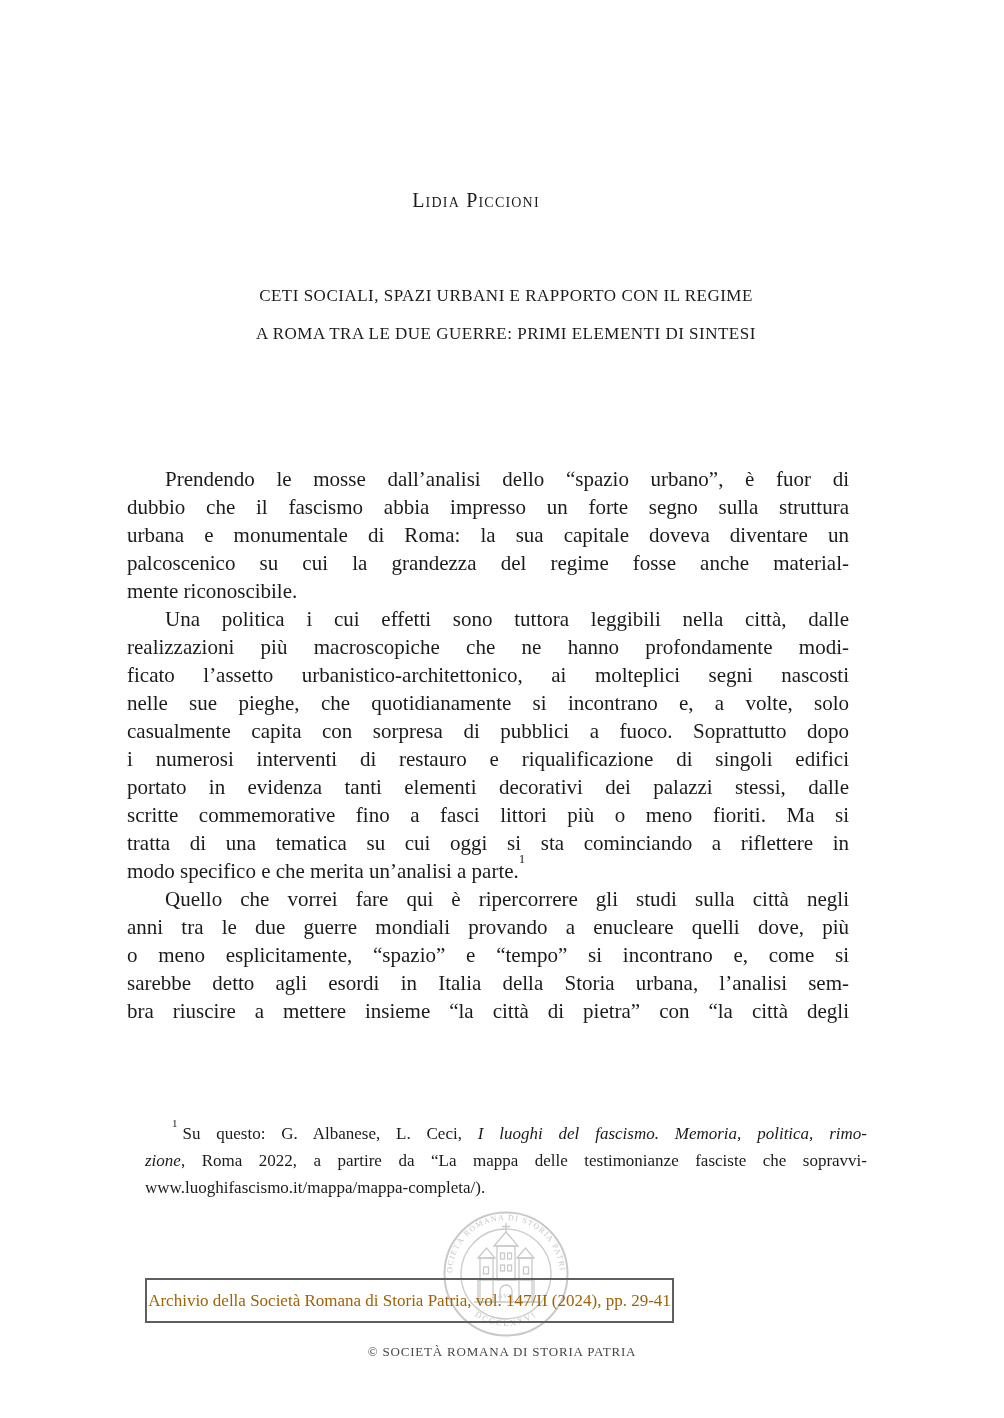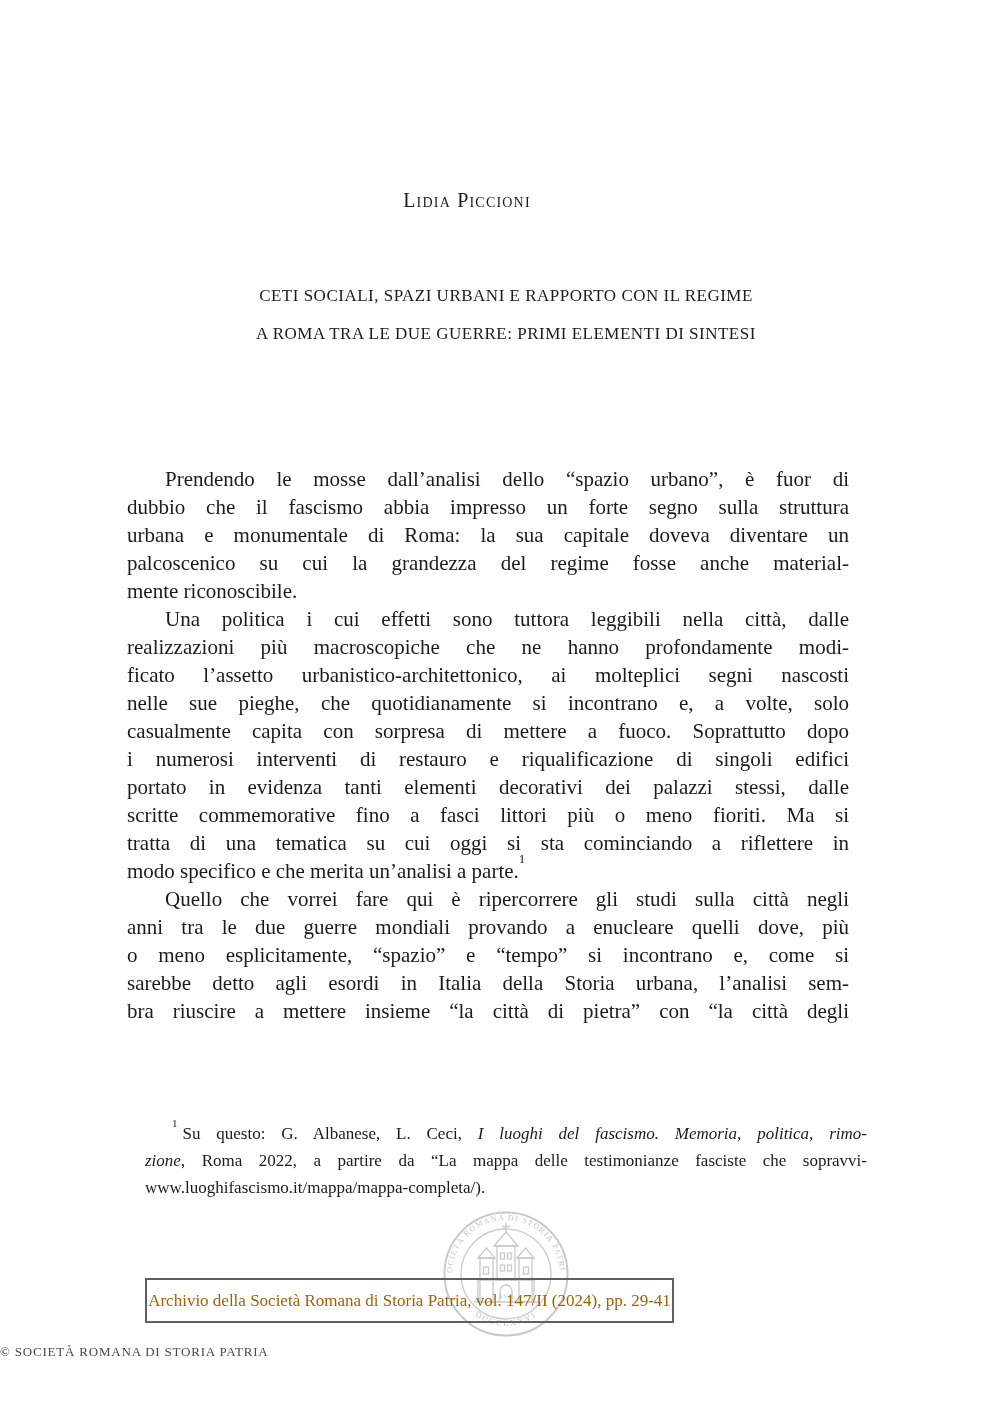--- a/index.html
+++ b/index.html
@@ -7,21 +7,21 @@
     position: relative;
     width: 1004px;
     height: 1418px;
     background: #ffffff;
     font-family: "Liberation Serif", serif;
     color: #1b1b1b;
     overflow: hidden;
   }
   .author {
     position: absolute;
-    top: 189px; left: 136px; width: 722px;
+    top: 189px; left: 145px; width: 722px;
     text-align: center;
     font-variant: small-caps;
     font-size: 20px;
     letter-spacing: 1.2px;
     transform: translateX(-30px);
     z-index: 2;
   }
   .title {
     position: absolute;
     top: 277px; left: 145px; width: 722px;
@@ -80,20 +80,21 @@
     display: flex;
     align-items: center;
     justify-content: center;
     font-size: 17px;
     color: #a16207;
     z-index: 2;
   }
   .footer {
     position: absolute;
     top: 1341px; left: 0; width: 1004px;
+    text-align: center;
     color: #474747;
     z-index: 2;
   }
   .footer-copyright {
     font-size: 13px;
     letter-spacing: 0.8px;
     line-height: 22px;
   }
   .footer-notice {
     font-size: 12px;
@@ -120,21 +121,21 @@
       <div class="bline jl">dubbio che il fascismo abbia impresso un forte segno sulla struttura</div>
       <div class="bline jl">urbana e monumentale di Roma: la sua capitale doveva diventare un</div>
       <div class="bline jl">palcoscenico su cui la grandezza del regime fosse anche material-</div>
       <div class="bline ll">mente riconoscibile.</div>
     </div>
     <div class="para">
       <div class="bline jl fl">Una politica i cui effetti sono tuttora leggibili nella città, dalle</div>
       <div class="bline jl">realizzazioni più macroscopiche che ne hanno profondamente modi-</div>
       <div class="bline jl">ficato l’assetto urbanistico-architettonico, ai molteplici segni nascosti</div>
       <div class="bline jl">nelle sue pieghe, che quotidianamente si incontrano e, a volte, solo</div>
-      <div class="bline jl">casualmente capita con sorpresa di mettere a fuoco. Soprattutto dopo</div>
+      <div class="bline jl">casualmente capita con sorpresa di pubblici a fuoco. Soprattutto dopo</div>
       <div class="bline jl">i numerosi interventi di restauro e riqualificazione di singoli edifici</div>
       <div class="bline jl">portato in evidenza tanti elementi decorativi dei palazzi stessi, dalle</div>
       <div class="bline jl">scritte commemorative fino a fasci littori più o meno fioriti. Ma si</div>
       <div class="bline jl">tratta di una tematica su cui oggi si sta cominciando a riflettere in</div>
       <div class="bline ll"><span>modo specifico e che merita un’analisi a parte.</span><sup class="bsup">1</sup></div>
     </div>
     <div class="para">
       <div class="bline jl fl">Quello che vorrei fare qui è ripercorrere gli studi sulla città negli</div>
       <div class="bline jl">anni tra le due guerre mondiali provando a enucleare quelli dove, più</div>
       <div class="bline jl">o meno esplicitamente, “spazio” e “tempo” si incontrano e, come si</div>

